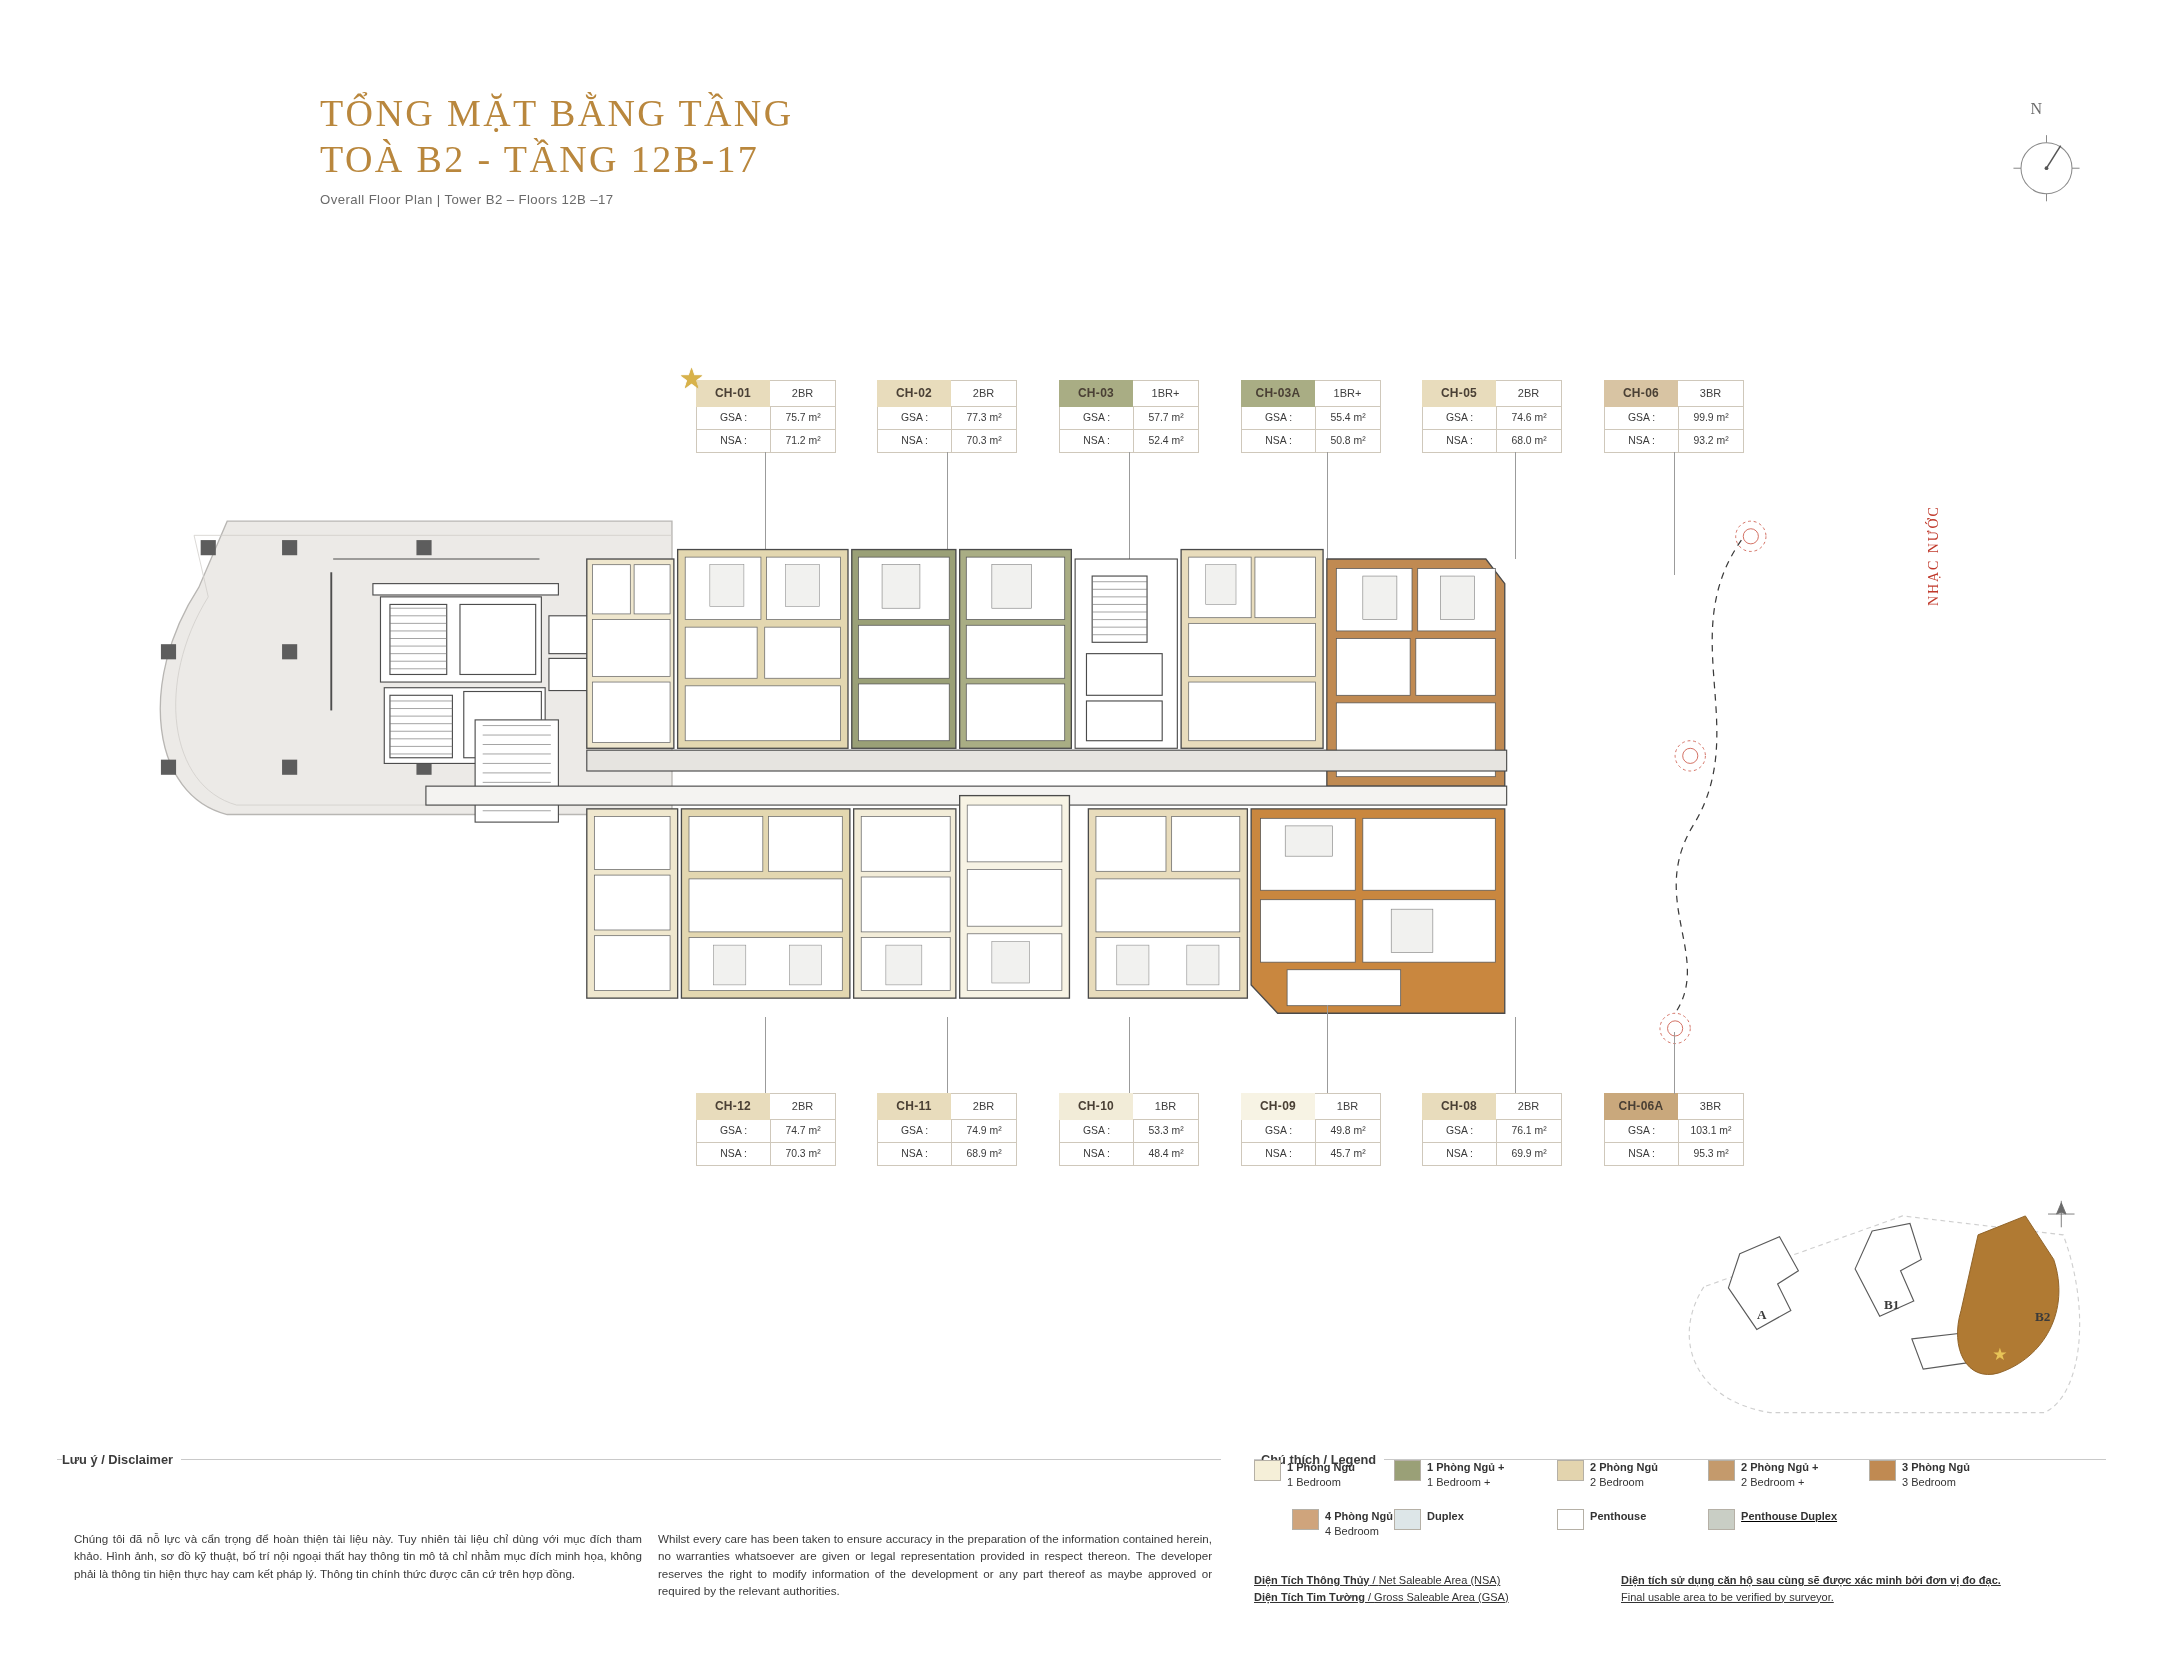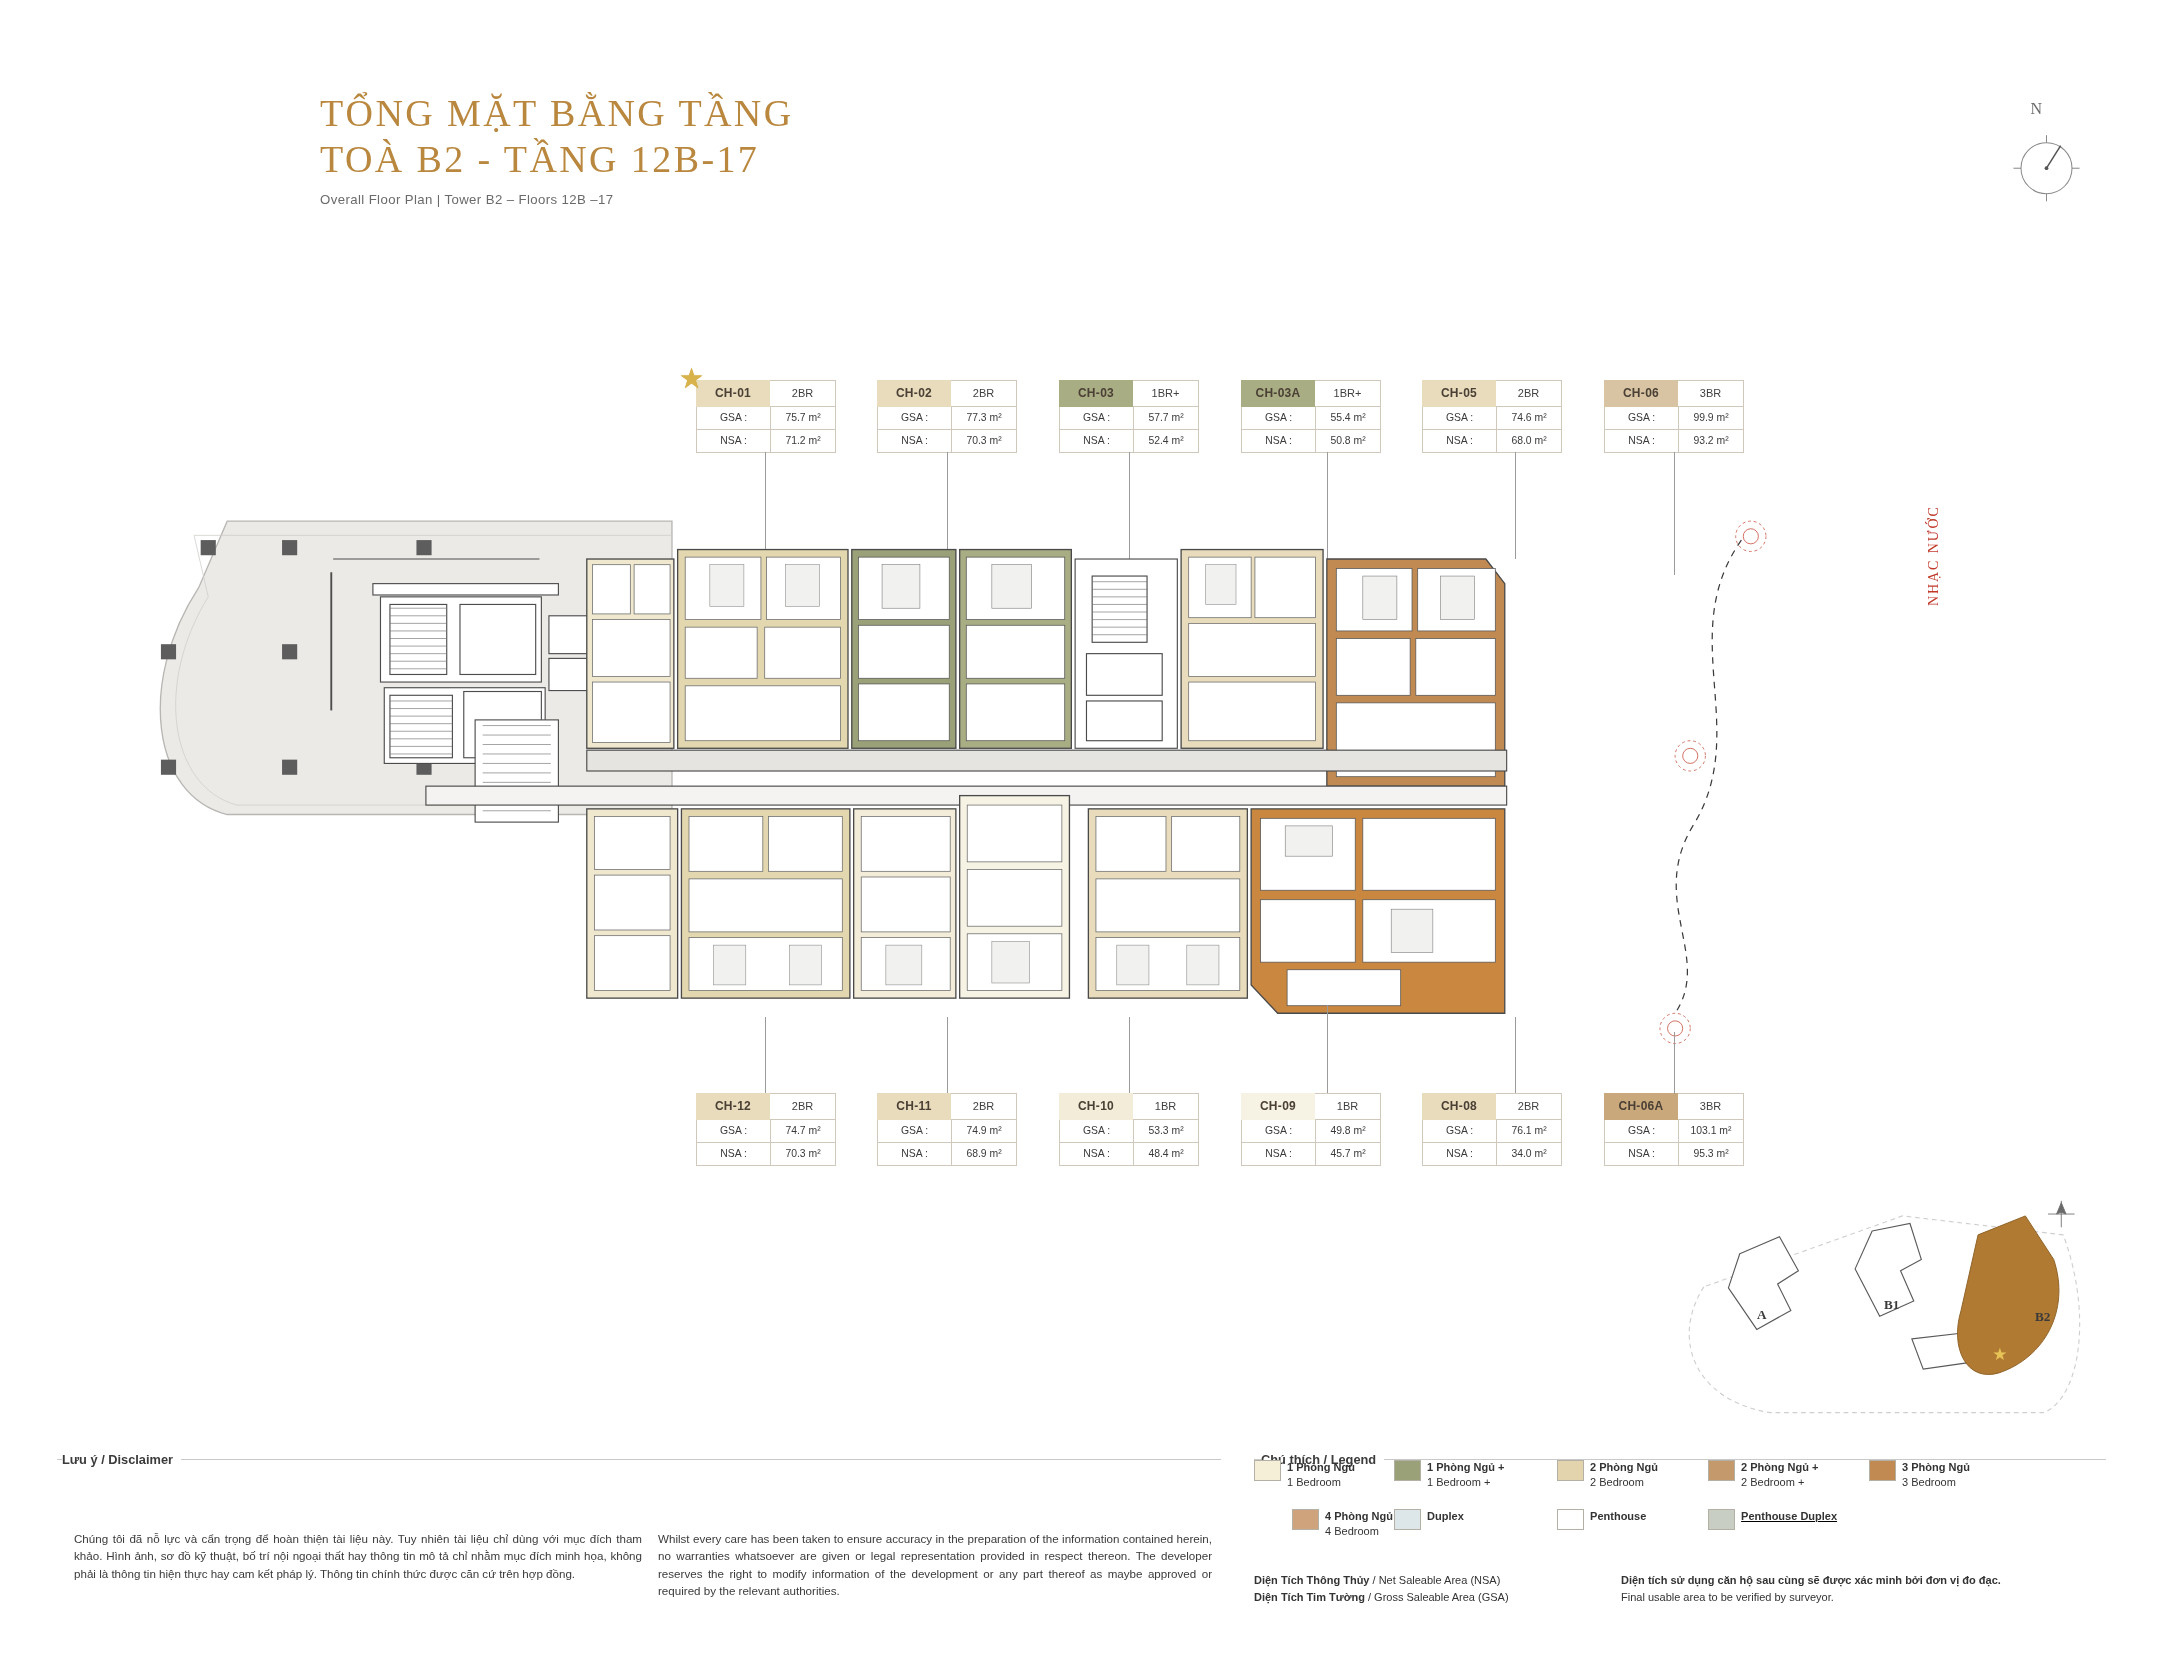--- a/index.html
+++ b/index.html
@@ -124,21 +124,21 @@
   
   .legend { position:absolute; left:1254px; top:1460px; width:852px; }
   .legend-items { position:relative; }
   .leg {
     position:absolute; display:flex; align-items:flex-start; gap:6.6px;
   }
   .leg .sw { width:26.5px; height:21px; border:0.9px solid #b5b0a6; flex:0 0 26.5px; }
   .leg .txt { font-size:11px; line-height:1.35; color:#333; white-space:nowrap; }
   .leg .txt b { font-weight:bold; }
   .legend-note {
-    position:absolute; font-size:11px; line-height:1.5; color:#333;
+    position:absolute; font-size:11px; line-height:1.5; color:#333;text-decoration:underline;
   }
   .legend-note b { font-weight:bold; }
 </style>
 </head>
 <body>
 
 <div class="page">
 
   <div class="title-block">
     <div class="title-line1">TỔNG MẶT BẰNG TẦNG</div>
@@ -494,21 +494,21 @@
     <div class="row1">
       <div class="code" style="background:#e8dcbc">CH-08</div>
       <div class="br">2BR</div>
     </div>
     <div class="row">
         <div class="lab">GSA :</div>
         <div class="val">76.1 m²</div>
       </div>
     <div class="row">
         <div class="lab">NSA :</div>
-        <div class="val">34.0 m²</div>
+        <div class="val">69.9 m²</div>
       </div>
   </div>
   <div class="leader" style="left:1515px; top:1017px; height:76px;"></div>
 
   <div class="tag" style="left:1604px; top:1093px;">
     <div class="row1">
       <div class="code" style="background:#c9a87c">CH-06A</div>
       <div class="br">3BR</div>
     </div>
     <div class="row">

